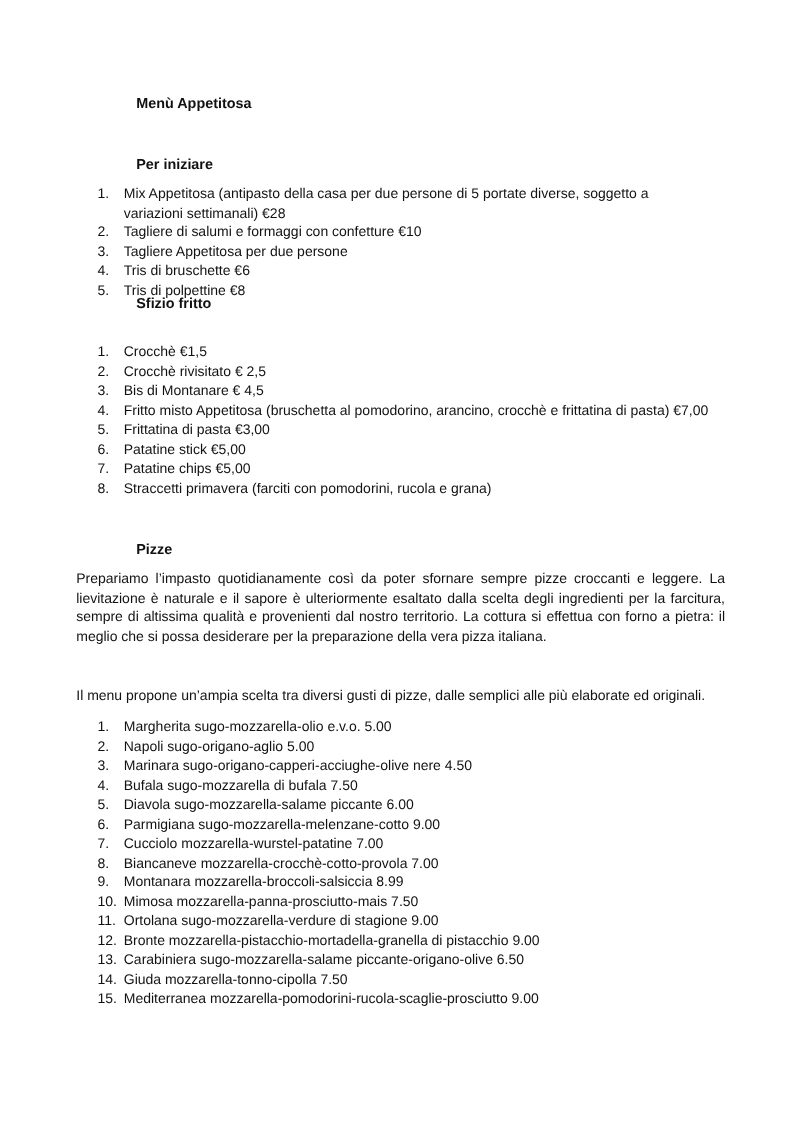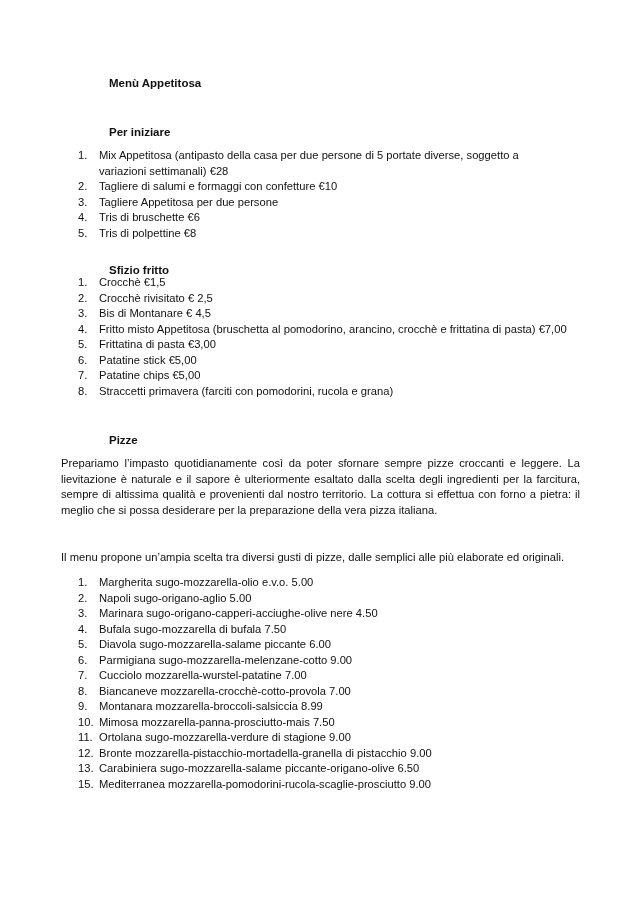--- a/index.html
+++ b/index.html
@@ -37,21 +37,21 @@
     <li>
         <span class="num">4.</span>
         <span class="txt">Tris di bruschette €6</span>
       </li>
     <li>
         <span class="num">5.</span>
         <span class="txt">Tris di polpettine €8</span>
       </li>
   </ol>
 
-  <div class="heading" style="top:264px;">Sfizio fritto</div>
+  <div class="heading" style="top:237px;">Sfizio fritto</div>
   <ol class="list" style="top:275px; width:510px;">
     <li>
         <span class="num">1.</span>
         <span class="txt">Crocchè €1,5</span>
       </li>
     <li>
         <span class="num">2.</span>
         <span class="txt">Crocchè rivisitato € 2,5</span>
       </li>
     <li>
@@ -131,17 +131,21 @@
       </li>
     <li>
         <span class="num">12.</span>
         <span class="txt">Bronte mozzarella-pistacchio-mortadella-granella di pistacchio 9.00</span>
       </li>
     <li>
         <span class="num">13.</span>
         <span class="txt">Carabiniera sugo-mozzarella-salame piccante-origano-olive 6.50</span>
       </li>
     <li>
+        <span class="num">14.</span>
+        <span class="txt">Giuda mozzarella-tonno-cipolla 7.50</span>
+      </li>
+    <li>
         <span class="num">15.</span>
         <span class="txt">Mediterranea mozzarella-pomodorini-rucola-scaglie-prosciutto 9.00</span>
       </li>
   </ol>
 </div>
 
 </body></html>

